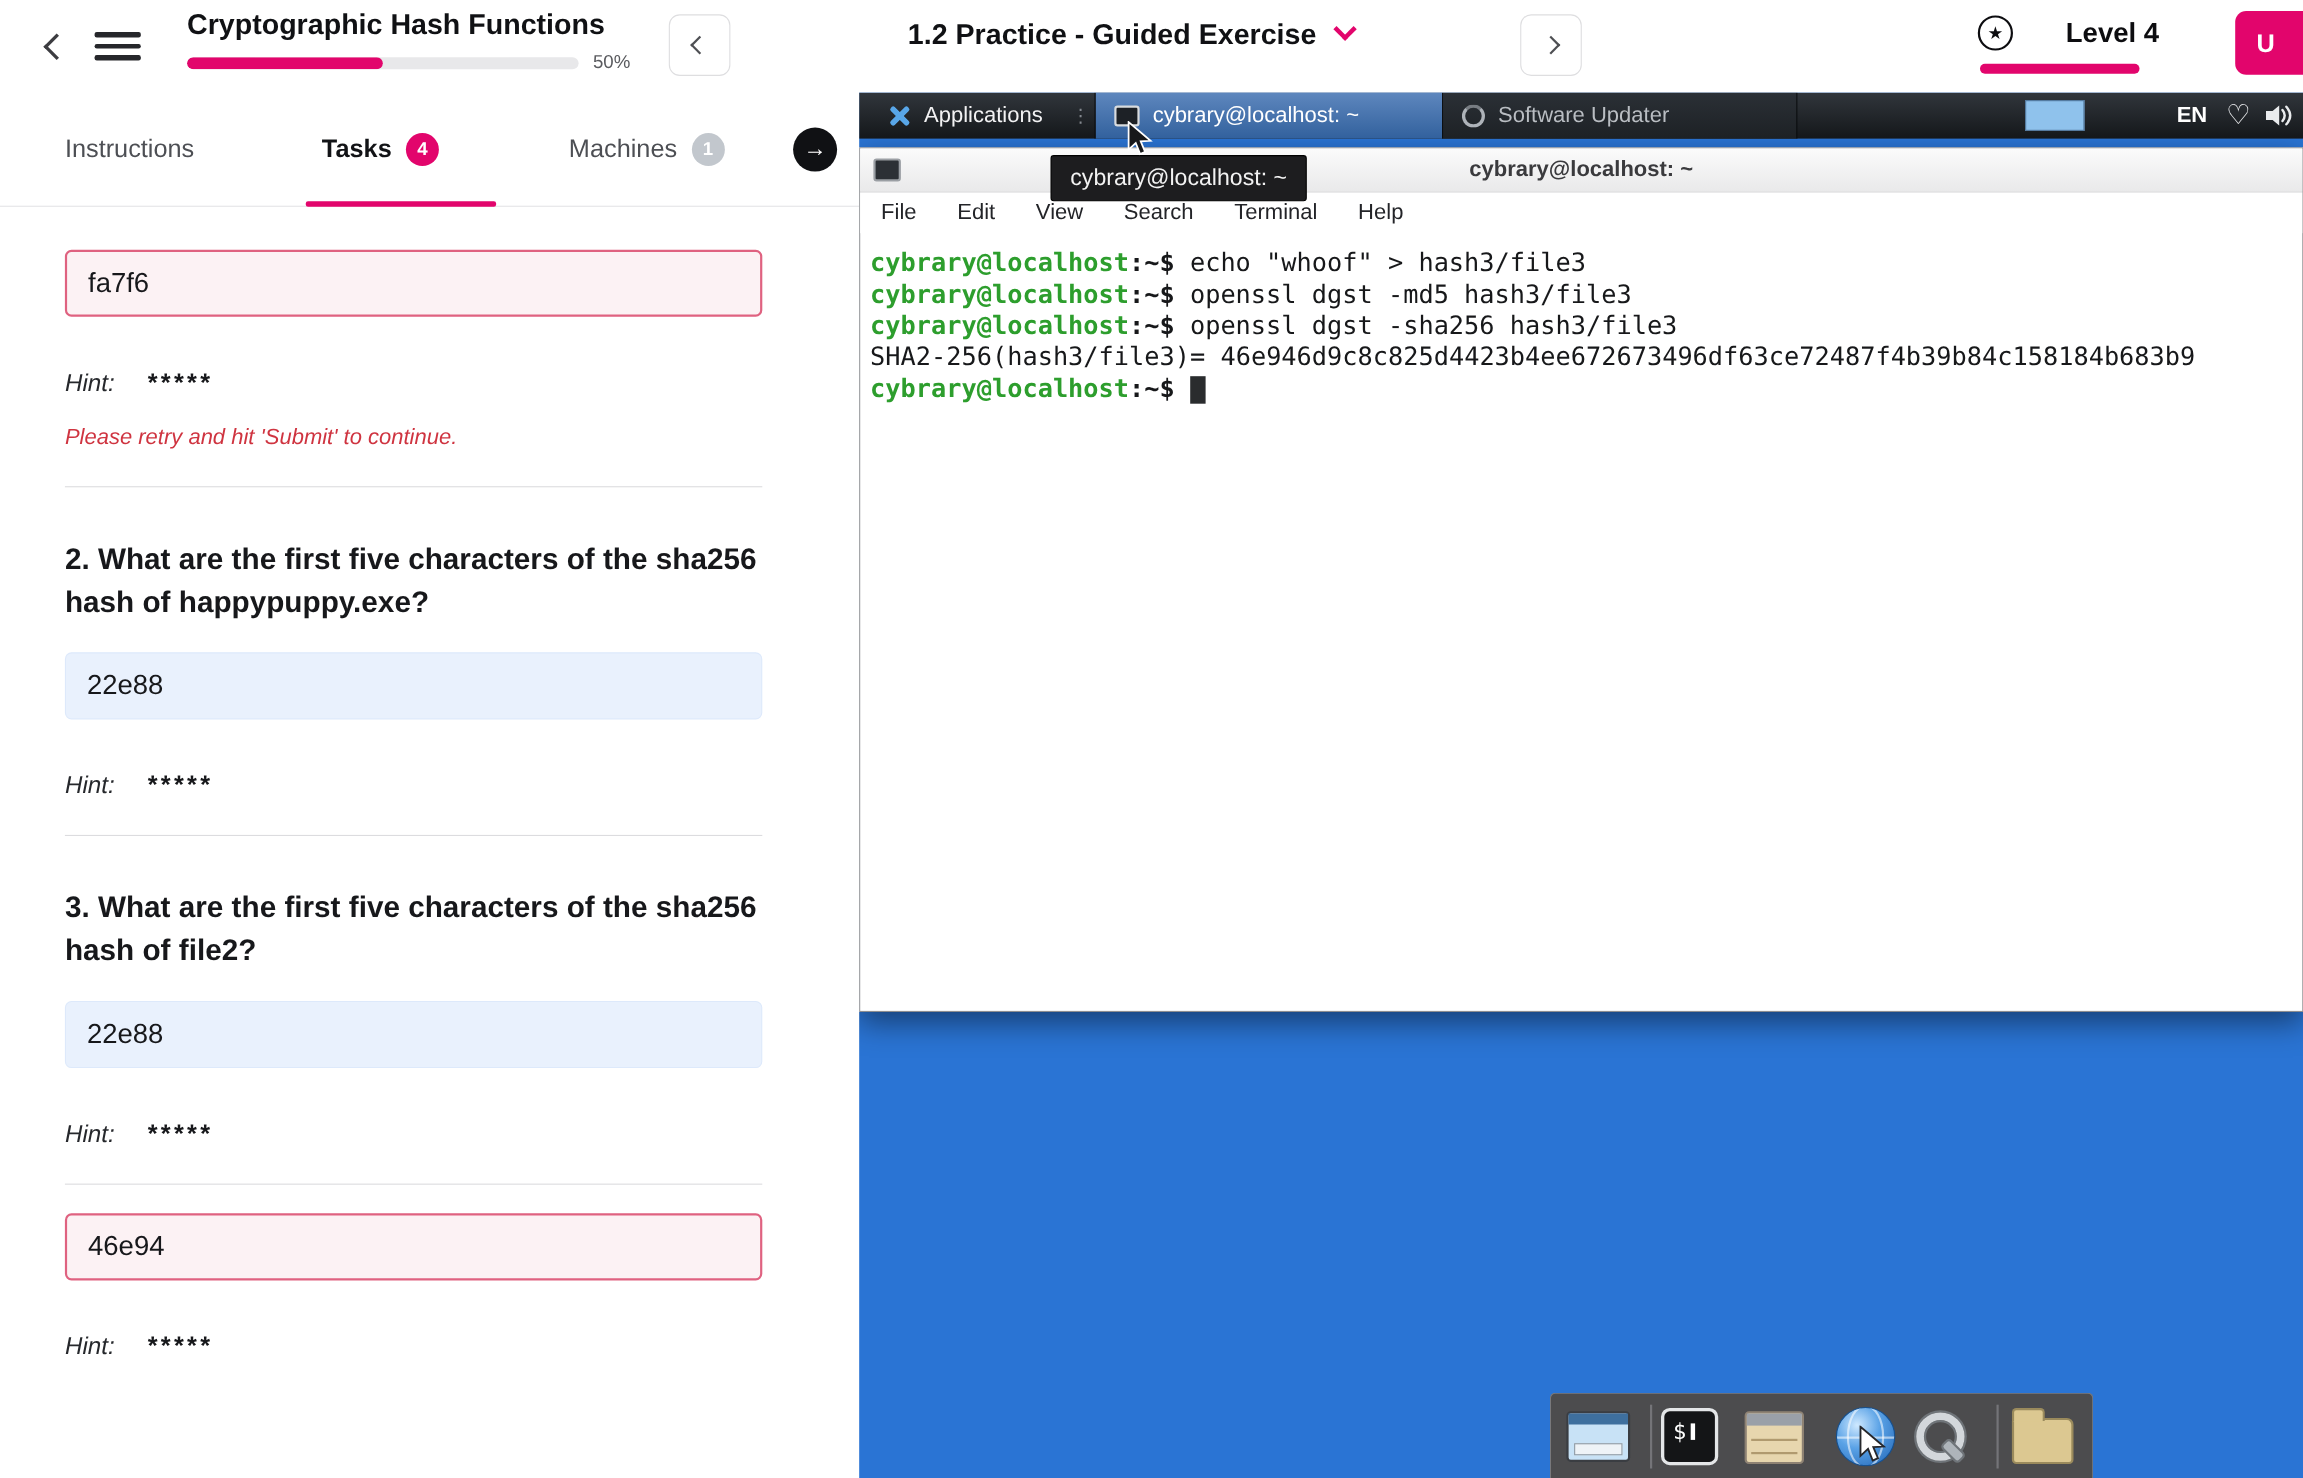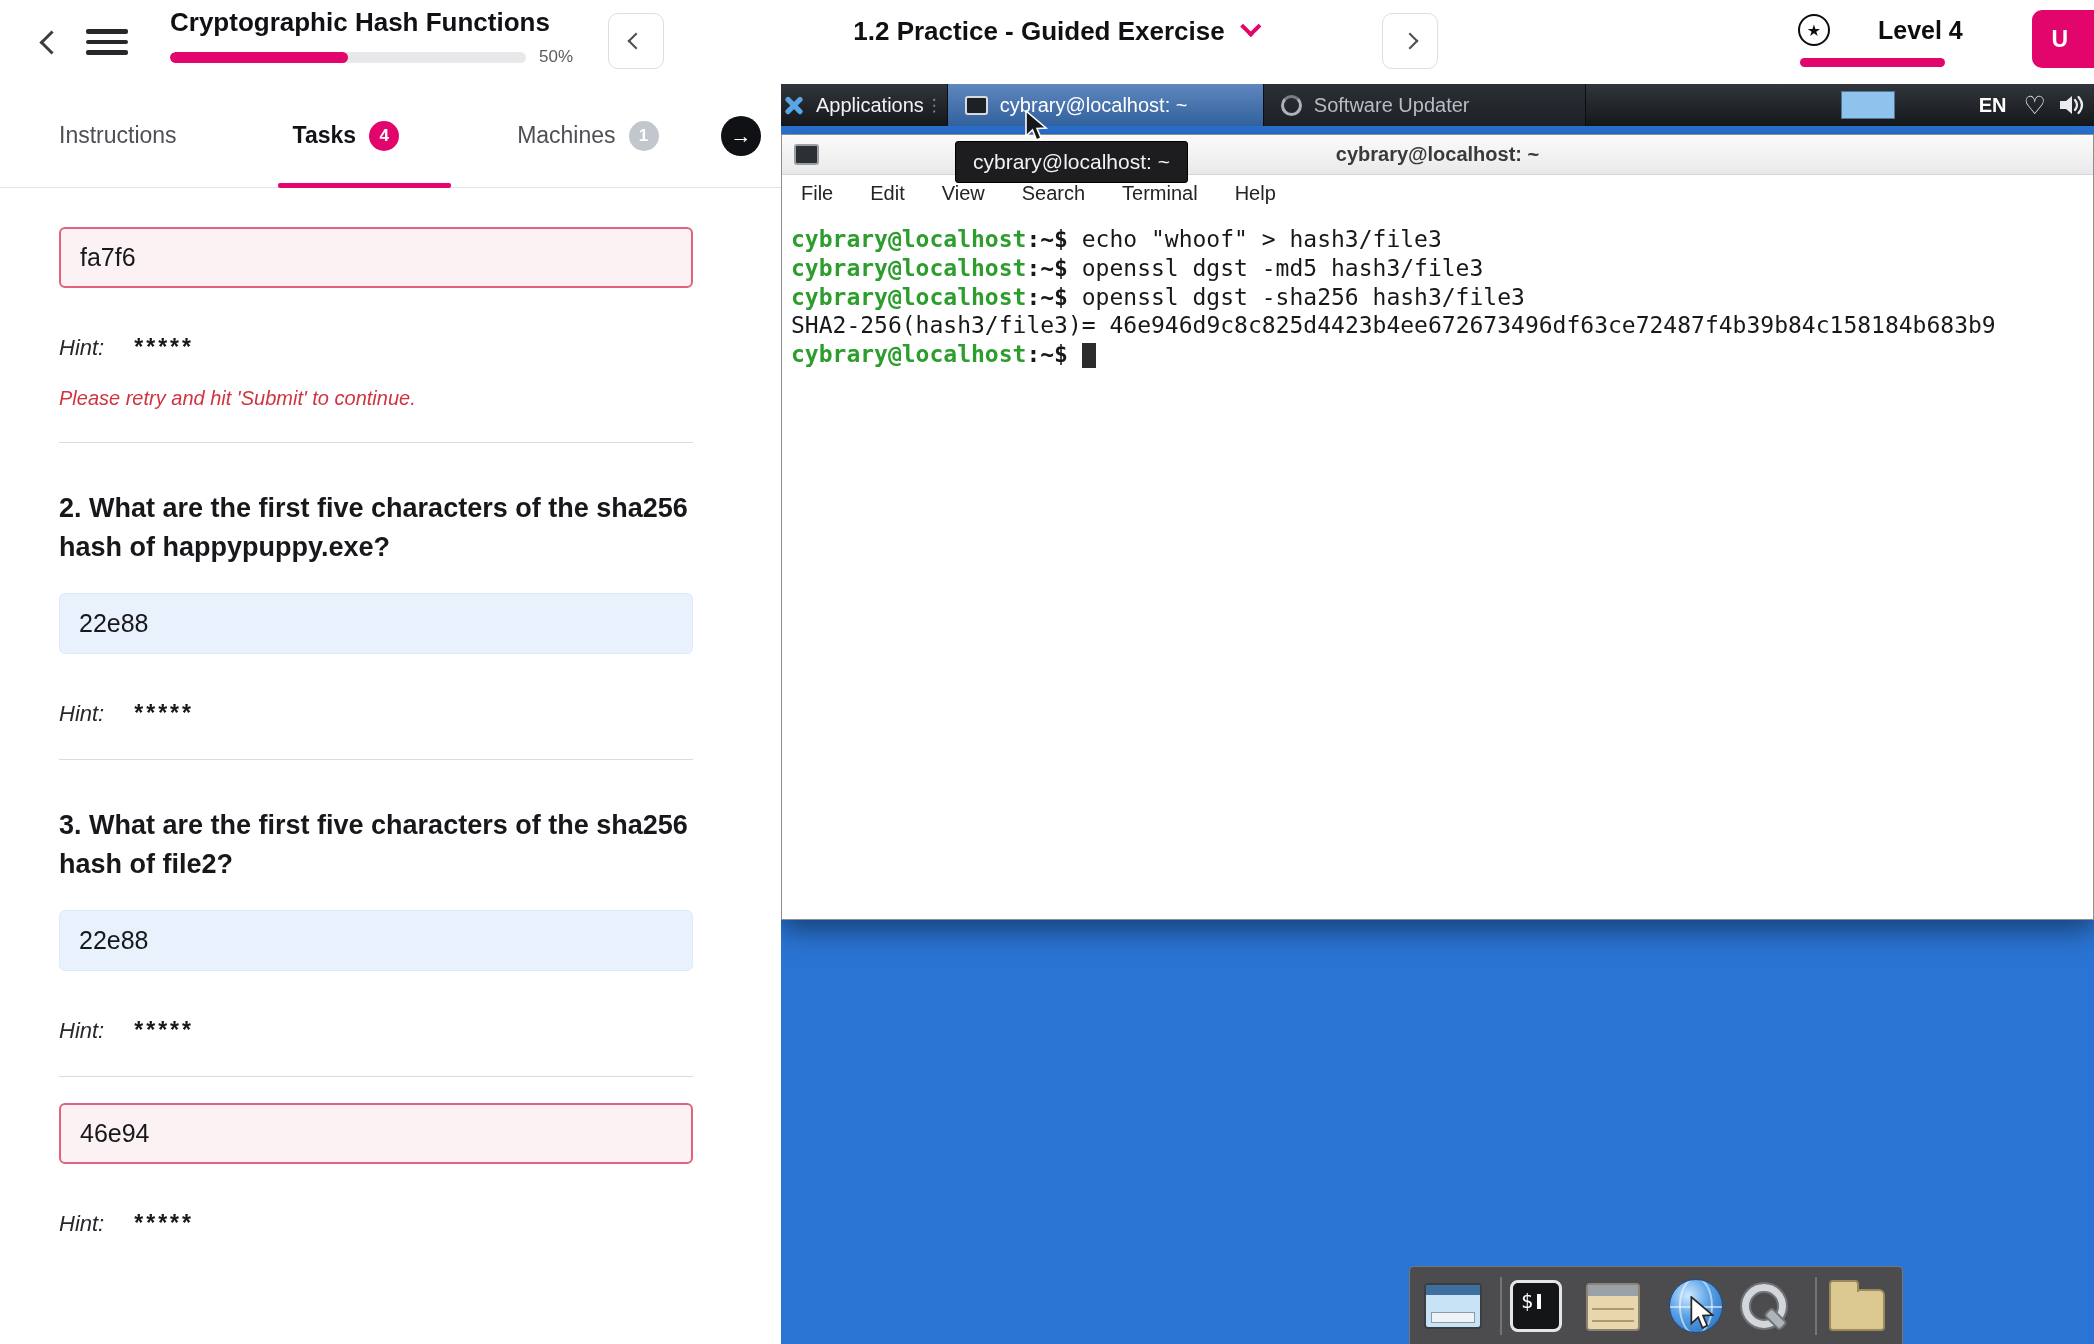--- a/index.html
+++ b/index.html
@@ -21,21 +21,21 @@
   .hdr-course { position:absolute; left:170px; top:7px; }
   .course-title { font-size:26px; font-weight:bold; color:#101114; }
   .course-progress-row { display:flex; align-items:center; margin-top:9px;justify-content:space-between; }
   .progress-track { width:356px; height:11px; background:#e8e8ea; border-radius:6px; overflow:hidden; }
   .progress-fill { width:50%; height:100%; background:var(--pink); border-radius:6px; }
   .progress-label { margin-left:13px; font-size:17px; color:#5a5b5f; }
   .nav-btn { position:absolute; top:13px; width:56px; height:56px; background:#fff; border:1.5px solid #dedee0; border-radius:10px; display:flex; align-items:center; justify-content:center; cursor:pointer; }
   .nav-btn .chev { width:12px; height:12px; border-width:2.5px; border-color:#4e4f53; }
   .nav-btn.prev { left:608px; }
   .nav-btn.next { left:1382px; }
-  .lesson-title-wrap { position:absolute; left:1028px; top:0; height:62px; transform:translateX(-50%); display:flex; align-items:center; gap:19px; cursor:pointer;margin-left:28px; }
+  .lesson-title-wrap { position:absolute; left:1028px; top:0; height:62px; transform:translateX(-50%); display:flex; align-items:center; gap:19px; cursor:pointer; }
   .lesson-title { font-size:26px; font-weight:bold; color:#101114; white-space:nowrap; }
   .level-group { position:absolute; left:1798px; top:14px; display:flex; align-items:center; gap:12px; }
   .level-star { width:32px; height:32px; border:2.5px solid #0d0d10; border-radius:50%; display:flex; align-items:center; justify-content:center; font-size:16px; color:#0d0d10; }
   .level-label { font-size:25px; font-weight:bold; color:#0d0d10;margin-left:36px; }
   .level-bar { position:absolute; left:1800px; top:58px; width:145px; height:9px; border-radius:5px; background:var(--pink); }
   .upgrade-btn { position:absolute; right:0; top:10px; height:58px; background:var(--pink); color:#fff; font-size:23px; font-weight:bold; border:none; border-radius:10px 0 0 10px; display:flex; align-items:center; padding:0 26px 0 19px; cursor:pointer; font-family:inherit; }
 
   
   .panel { position:absolute; left:0; top:84px; width:781px; bottom:0; background:#fff; overflow:hidden; z-index:30; }
   .tabs-row { position:relative; height:104px; border-bottom:1px solid #e4e4e6; display:flex; align-items:center; padding-left:59px; }
@@ -58,21 +58,21 @@
   .hint-row { margin-top:46px; display:flex; align-items:baseline; }
   .hint-label { font-size:22px; font-style:italic; color:#26282c; }
   .hint-stars { margin-left:30px; font-size:23px; font-weight:bold; color:var(--ink); letter-spacing:3px; }
   .retry { margin-top:26px; font-size:20px; font-style:italic; color:#cf3440; }
   .divider { margin-top:32px; border-top:1px solid #dcdcdf; }
   .question { margin-top:46px; font-size:27px; font-weight:700; line-height:39px; color:var(--ink); max-width:648px; }
 
   
   .desktop { position:absolute; left:781px; top:84px; right:0; bottom:0; background:var(--blue-desk); overflow:hidden; }
   .taskbar { position:absolute; top:0; left:0; right:0; height:42px; background:linear-gradient(#31363c,#14171a); display:flex; align-items:stretch; z-index:15; }
-  .tb-apps { display:flex; align-items:center; padding:0 2px; gap:11px; color:#f2f2f3; font-size:20px; cursor:pointer; }
+  .tb-apps { display:flex; align-items:center; padding:0 26px; gap:11px; color:#f2f2f3; font-size:20px; cursor:pointer; }
   .x-icon { position:relative; width:22px; height:22px; flex:none; }
   .x-icon::before,.x-icon::after { content:""; position:absolute; left:0; top:9px; width:22px; height:5px; border-radius:2px; background:#58a6e8; }
   .x-icon::before { transform:rotate(45deg); } .x-icon::after { transform:rotate(-45deg); }
   .tb-handle { color:#84898f; font-size:17px; margin-right:4px; align-self:center; }
   .tb-tab { display:flex; align-items:center; gap:12px; padding:0 17px; font-size:20px; cursor:pointer; }
   .tb-tab.active { background:linear-gradient(#5e87be,#32619d); color:#fff; border-left:1px solid #0b0d0f; border-right:1px solid #0b0d0f; width:317px; }
   .tb-tab.inactive { color:#b9bdc2; background:linear-gradient(#2b3036,#1d2125); border-right:1px solid #0b0d0f; width:322px; }
   .mini-term { width:23px; height:19px; background:#1d2126; border:2px solid #d8dbde; border-radius:3px; flex:none; }
   .updater-icon { width:21px; height:21px; border-radius:50%; border:3px solid #aeb3b9; border-top-color:#787d83; flex:none; }
   .tb-spacer { flex:1; }

